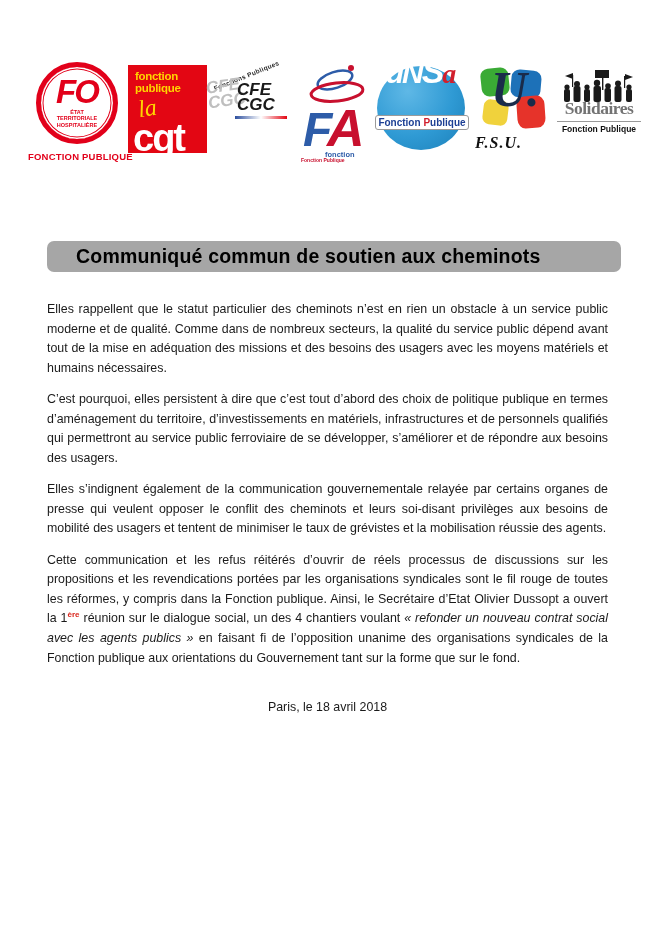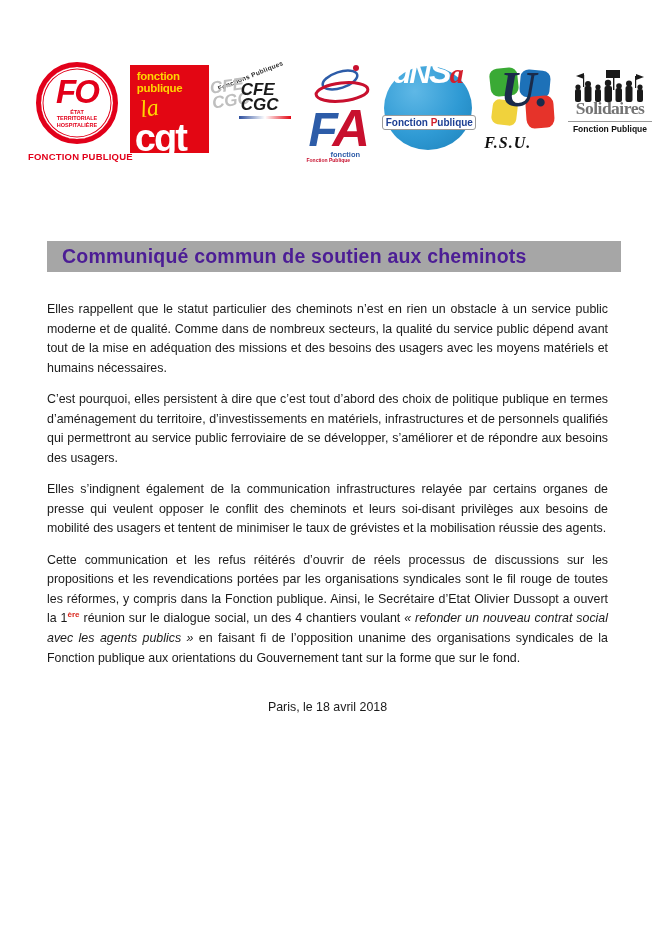--- a/index.html
+++ b/index.html
@@ -9,21 +9,21 @@
     background: #ffffff;
     font-family: "Liberation Sans", sans-serif;
     color: #1a1a1a;
     overflow: hidden;
     position: relative;
   }
   .page { width: 654px; height: 935px; position: relative; }
 
   
   .logos-row {
-    position: absolute; top: 62px; left: 28px; right: 2px;
+    position: absolute; top: 62px; left: 28px; right: 13px;
     display: flex; justify-content: space-between; align-items: flex-start;
   }
   .logo { flex: 0 0 auto; text-align: center; }
 
   
   .logo-fo { width: 98px; }
   .fo-circle {
     width: 82px; height: 82px; margin: 0 auto;
     border: 5px solid #e2001a; border-radius: 50%;
     box-shadow: inset 0 0 0 1.5px #fff, inset 0 0 0 2.5px #e2001a;
@@ -90,23 +90,24 @@
   
   .logo-solidaires { width: 84px; margin-top: 8px; }
   .sol-crowd { display: block; margin: 0 auto; }
   .sol-name { color: #737373; font-family: "Liberation Serif", serif; font-weight: bold; font-size: 17.5px; line-height: 1; margin-top: -2px; letter-spacing: -0.5px; }
   .sol-caption { font-size: 8.5px; font-weight: bold; color: #111; margin-top: 3px; border-top: 1px solid #999; padding-top: 2px; }
 
   
   .title-bar {
     position: absolute; top: 241px; left: 47px; width: 574px; height: 31px;
     background: #a6a6a6;
-    color: #4c1d95; font-size: 19.5px; font-weight: bold;
-    line-height: 31px; padding-left: 15px; letter-spacing: 0.2px;
+    color: #000000; font-size: 19.5px; font-weight: bold;
+    line-height: 31px; padding-left: 29px; letter-spacing: 0.2px;
     white-space: nowrap;
+    border-radius: 7px;
   }
 
   
   .doc-body {
     position: absolute; top: 300px; left: 47px; width: 561px;
     font-size: 12.4px; line-height: 1.575; text-align: justify;
   }
   .doc-body p { margin: 0 0 12px 0; }
   .sup-red { color: #d9261c; font-size: 8px; vertical-align: super; line-height: 0; font-weight: bold; }
   .quote-italic { font-style: italic; }
@@ -216,18 +217,18 @@
       <div class="sol-caption">Fonction Publique</div>
     </div>
 
   </div>
 
   <div class="title-bar">Communiqué commun de soutien aux cheminots</div>
 
   <div class="doc-body">
     <p>Elles rappellent que le statut particulier des cheminots n’est en rien un obstacle à un service public moderne et de qualité. Comme dans de nombreux secteurs, la qualité du service public dépend avant tout de la mise en adéquation des missions et des besoins des usagers avec les moyens matériels et humains nécessaires.</p>
     <p>C’est pourquoi, elles persistent à dire que c’est tout d’abord des choix de politique publique en termes d’aménagement du territoire, d’investissements en matériels, infrastructures et de personnels qualifiés qui permettront au service public ferroviaire de se développer, s’améliorer et de répondre aux besoins des usagers.</p>
-    <p>Elles s’indignent également de la communication infrastructures relayée par certains organes de presse qui veulent opposer le conflit des cheminots et leurs soi-disant privilèges aux besoins de mobilité des usagers et tentent de minimiser le taux de grévistes et la mobilisation réussie des agents.</p>
+    <p>Elles s’indignent également de la communication gouvernementale relayée par certains organes de presse qui veulent opposer le conflit des cheminots et leurs soi-disant privilèges aux besoins de mobilité des usagers et tentent de minimiser le taux de grévistes et la mobilisation réussie des agents.</p>
     <p><span>Cette communication et les refus réitérés d’ouvrir de réels processus de discussions sur les propositions et les revendications portées par les organisations syndicales sont le fil rouge de toutes les réformes, y compris dans la Fonction publique. Ainsi, le Secrétaire d’Etat Olivier Dussopt a ouvert la 1</span><sup class="sup-red">ère</sup><span> réunion sur le dialogue social, un des 4 chantiers voulant </span><span class="quote-italic">« refonder un nouveau contrat social avec les agents publics »</span><span> en faisant fi de l’opposition unanime des organisations syndicales de la Fonction publique aux orientations du Gouvernement tant sur la forme que sur le fond.</span></p>
     <p class="date-line">Paris, le 18 avril 2018</p>
   </div>
 
 </div>
 
 </body></html>

